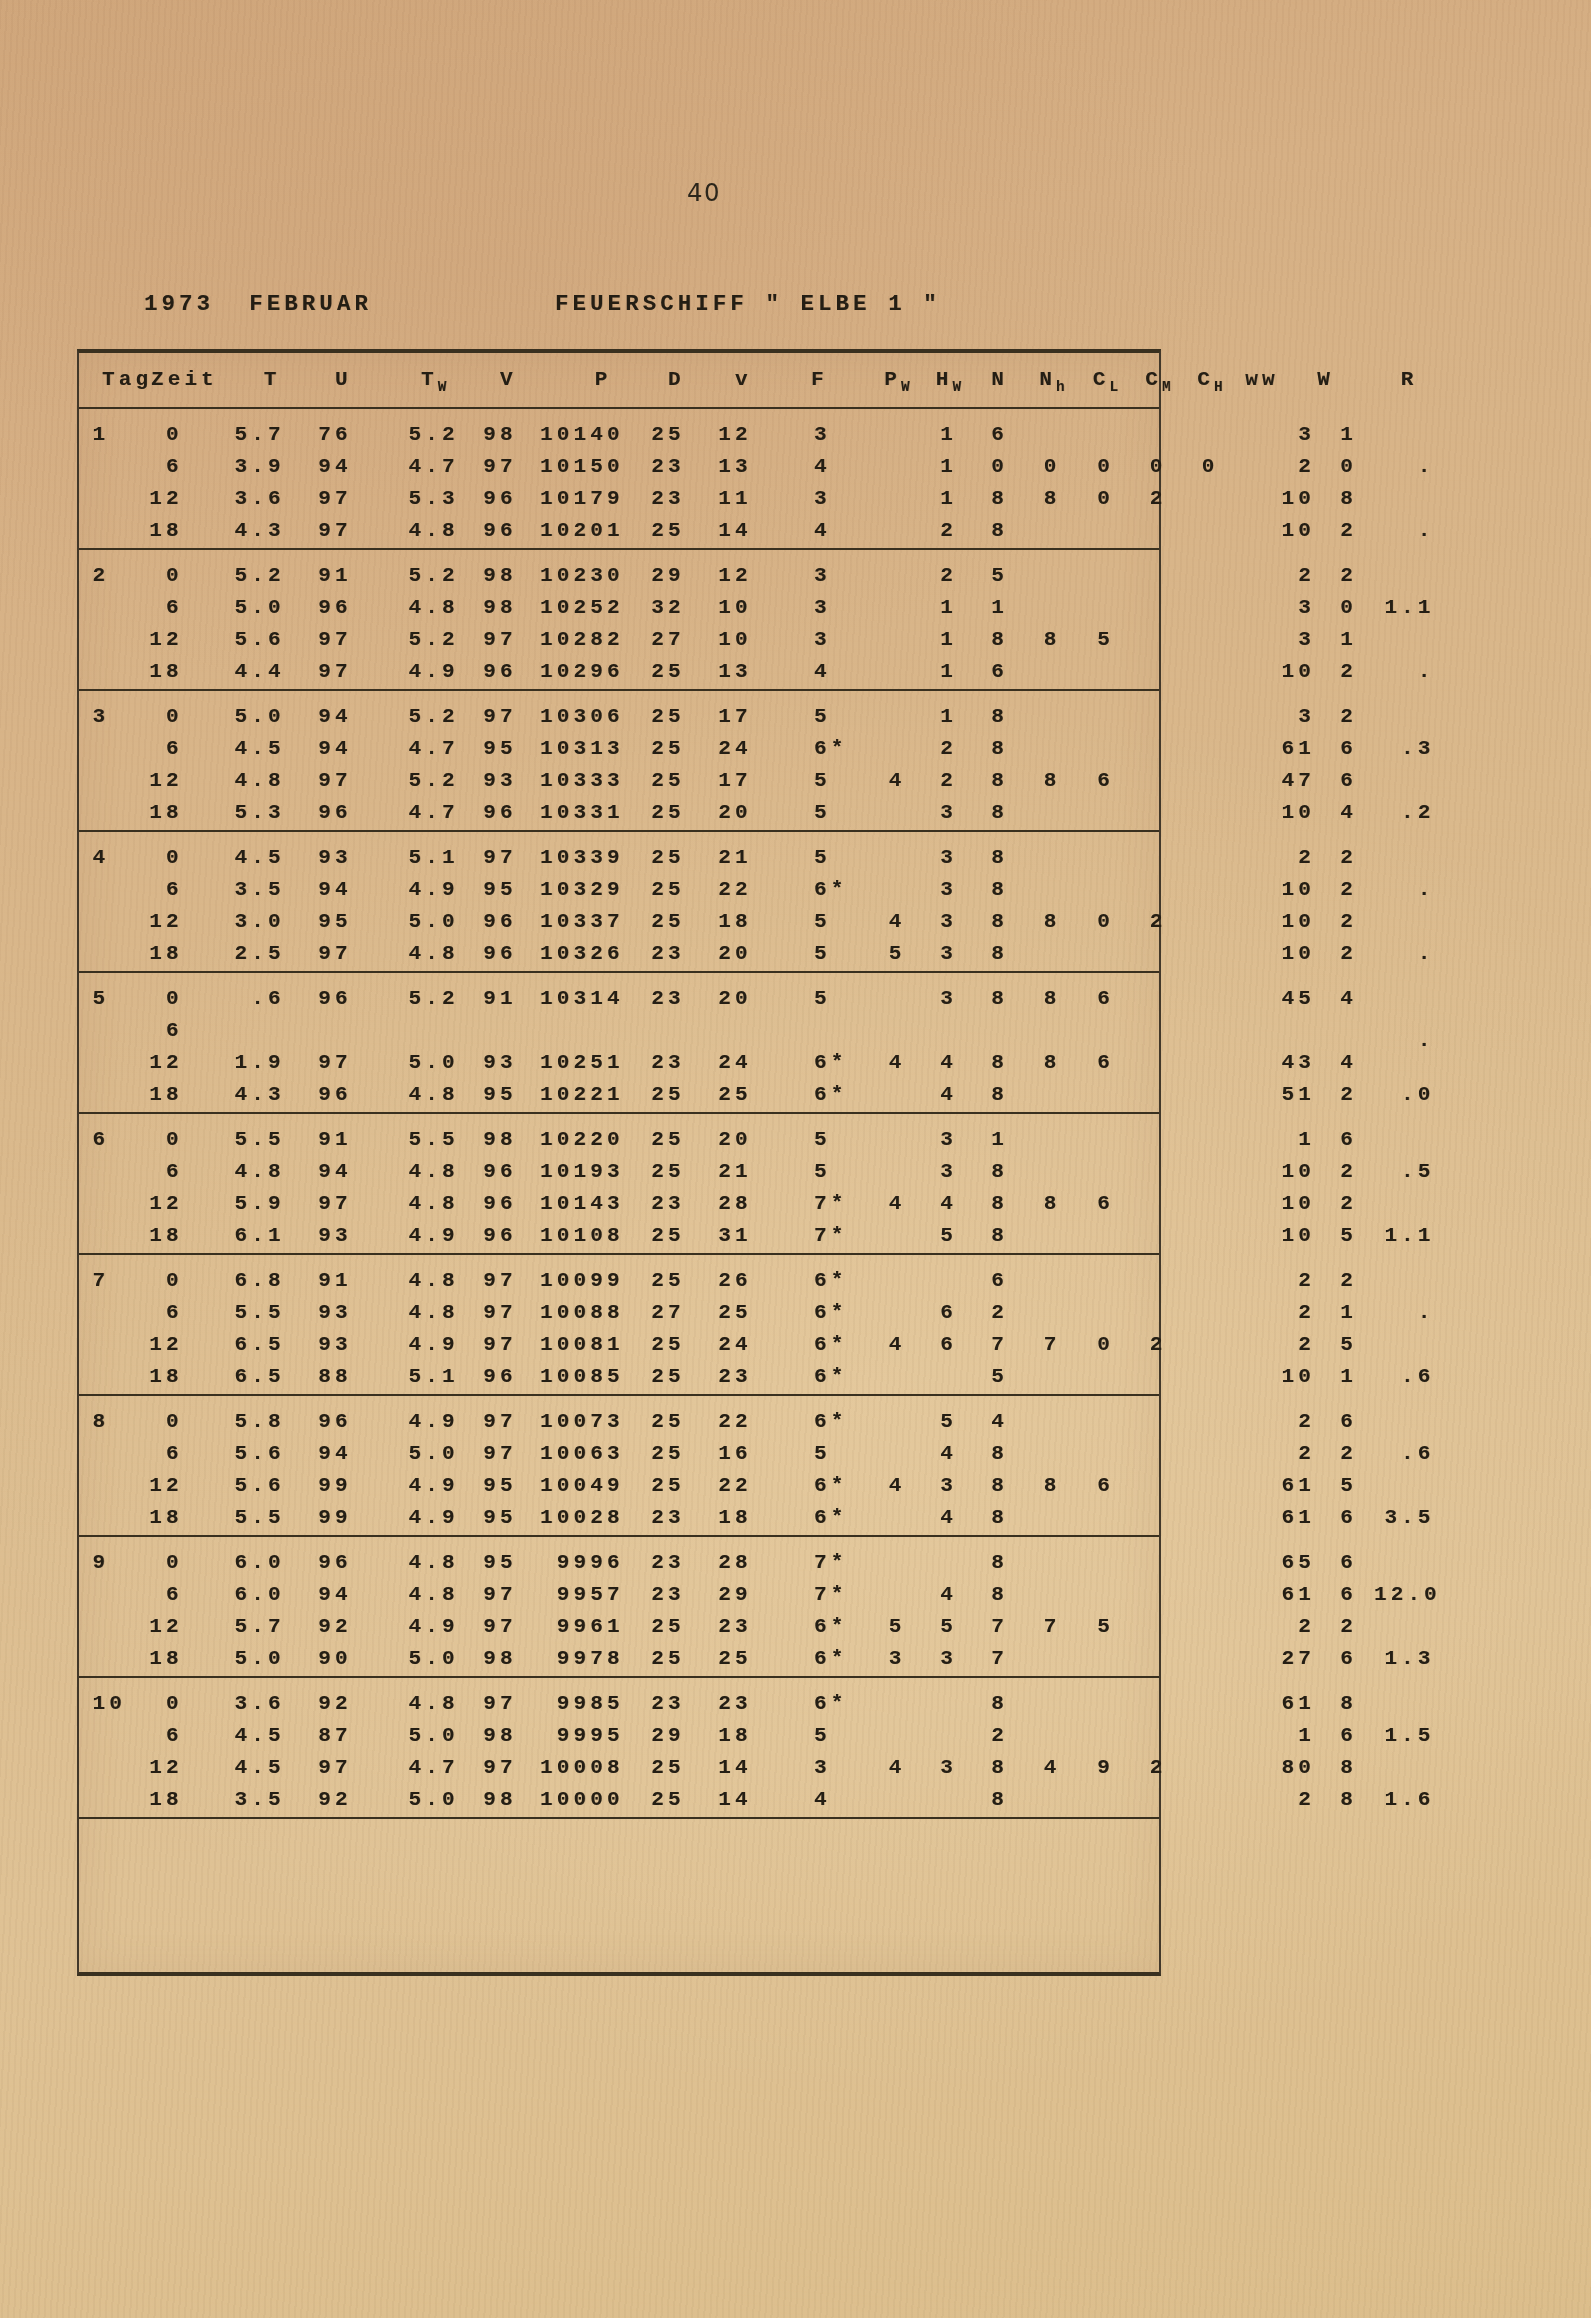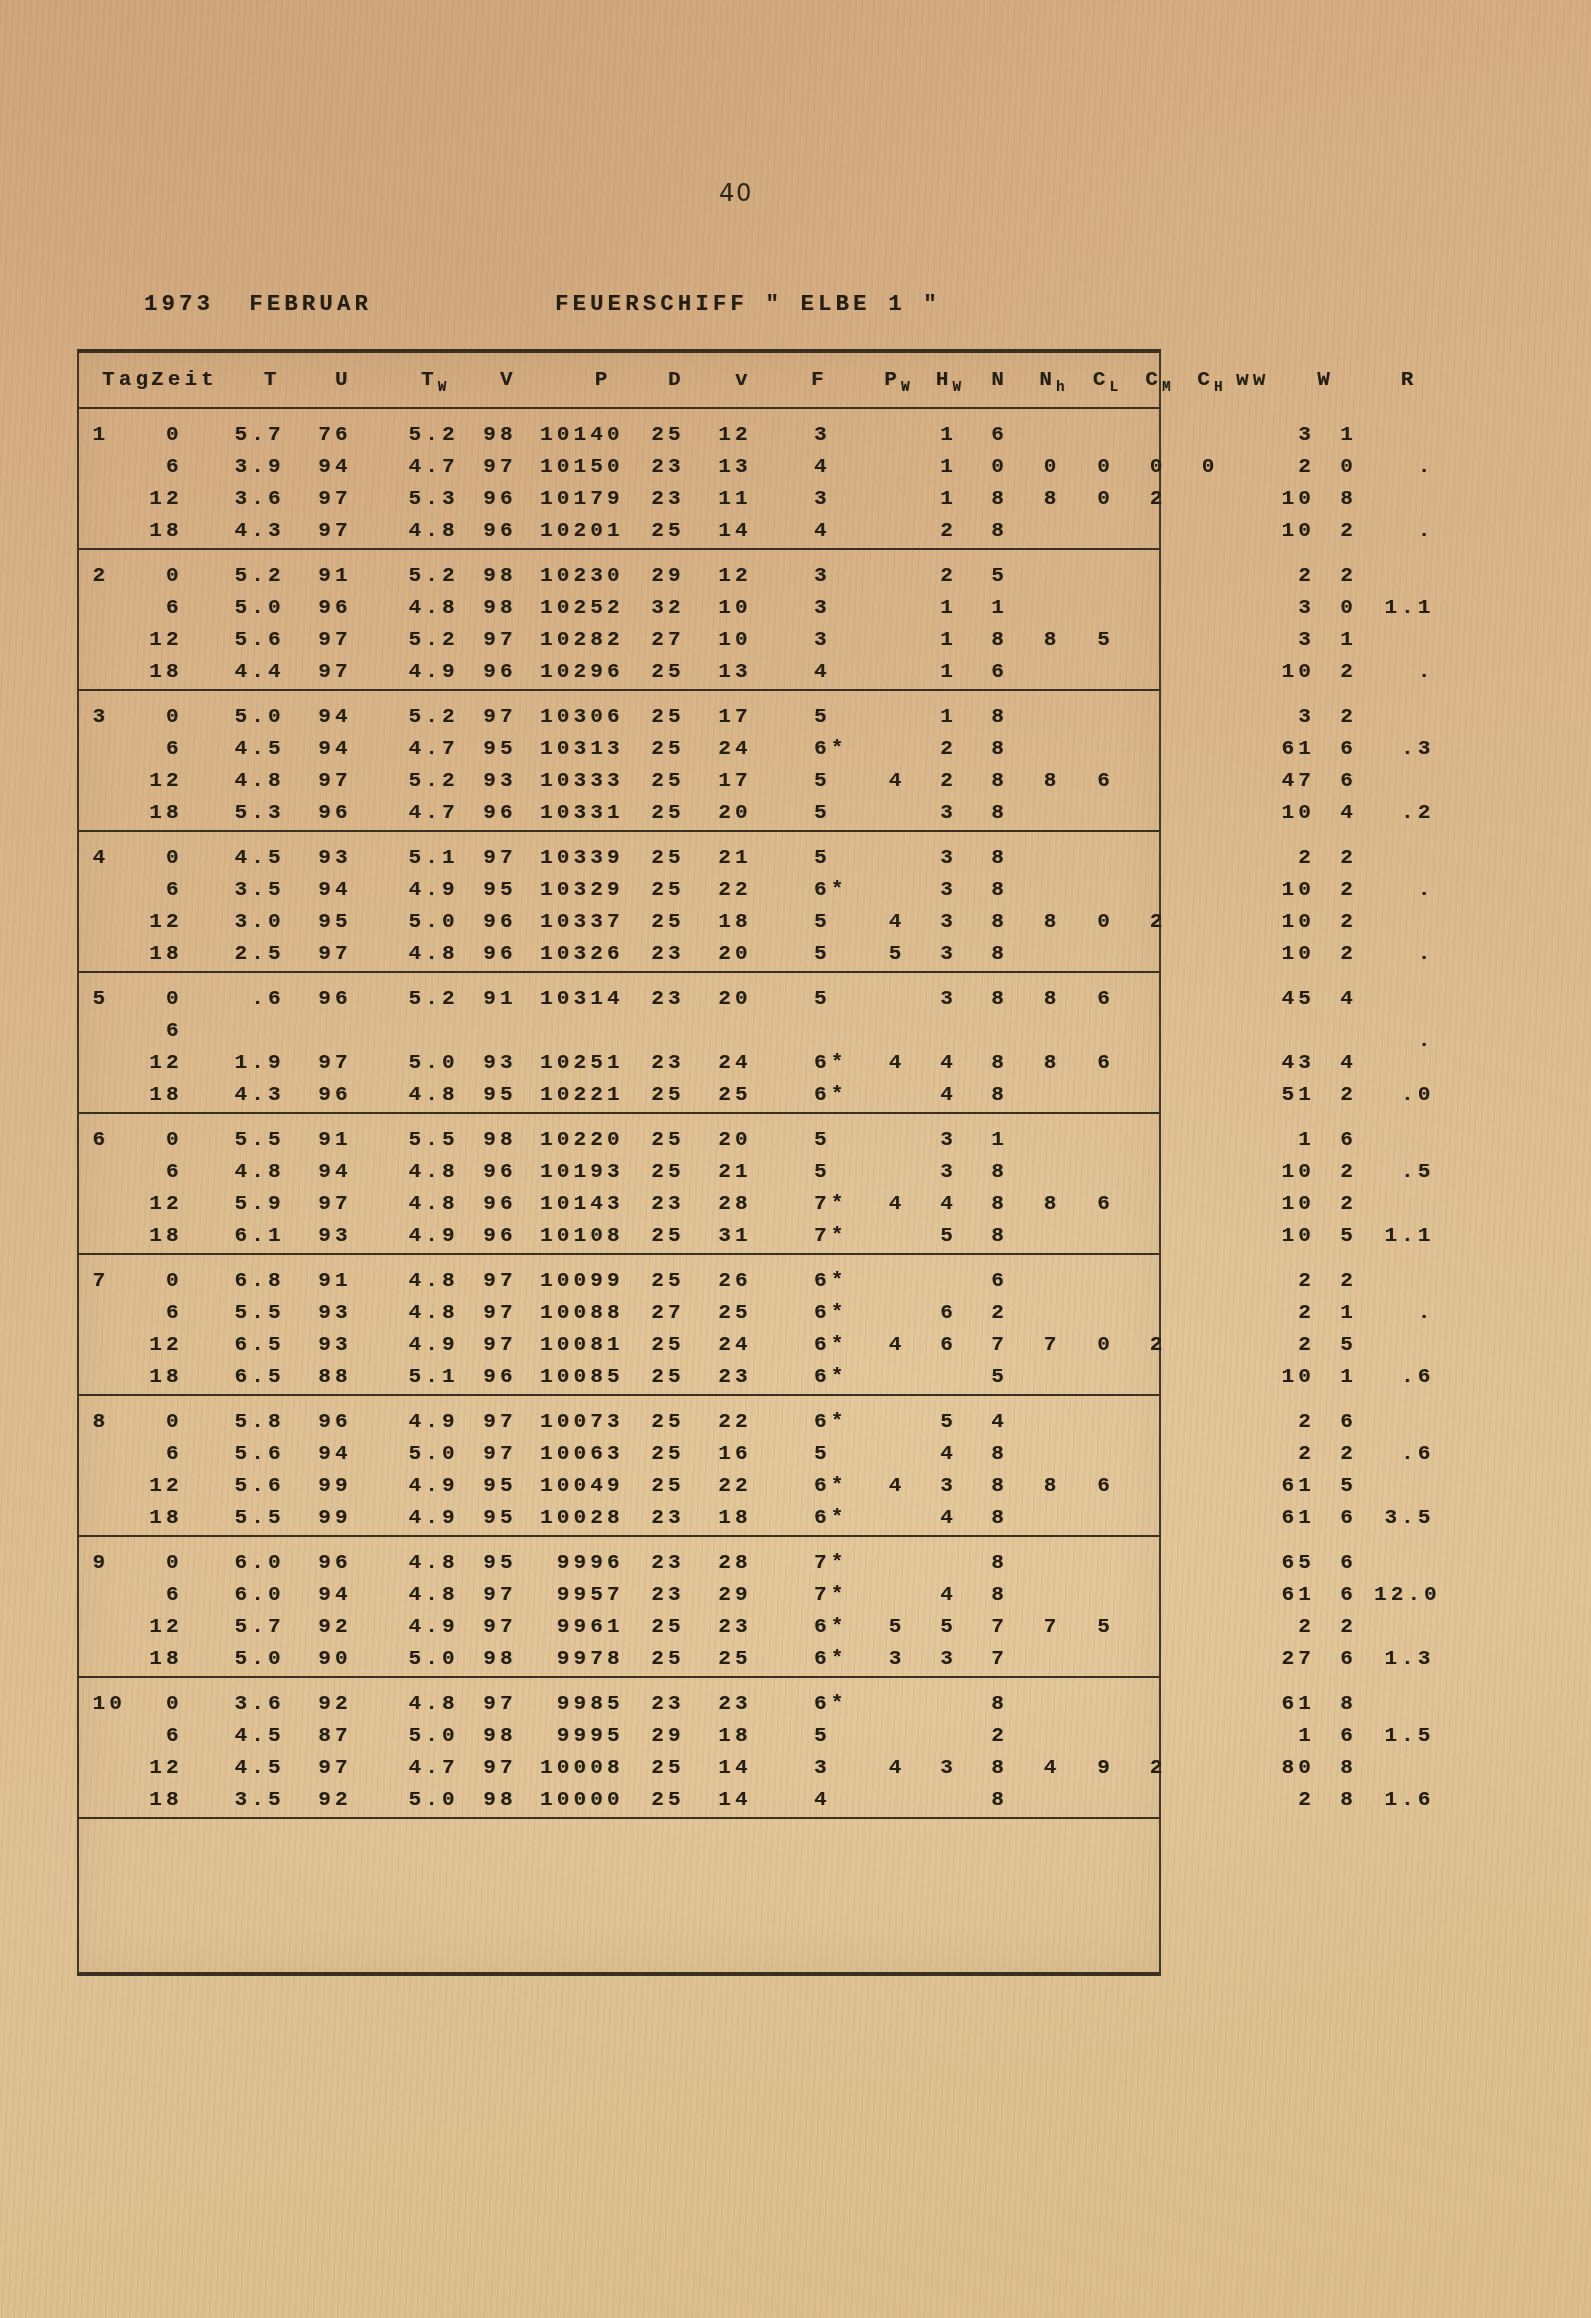--- a/index.html
+++ b/index.html
@@ -21,21 +21,21 @@
     color:var(--ink);
   }
   .grain{
     position:absolute;inset:0;pointer-events:none;
     background:
       repeating-linear-gradient(93deg, rgba(120,90,60,0.045) 0 2px, rgba(0,0,0,0) 2px 6.1px),
       repeating-linear-gradient(4deg, rgba(255,245,220,0.05) 0 1.4px, rgba(0,0,0,0) 1.4px 7.5px);
     mix-blend-mode:multiply;
   }
   .pagenum{
-    position:absolute;left:719px;top:178px;
+    position:absolute;left:687px;top:178px;
     font-family:"DejaVu Sans","Liberation Sans",sans-serif;
     font-size:24.4px;font-weight:400;letter-spacing:1.4px;color:#2c261b;
   }
   .titlebar{position:absolute;left:4px;top:291px;width:100%;height:27px;}
   .title-left{
     position:absolute;left:140px;top:0;
     font-size:22.4px;font-weight:700;letter-spacing:4.1px;white-space:pre;
     text-shadow:0.4px 0.4px 0 rgba(36,30,20,0.35);
   }
   .title-right{
@@ -80,21 +80,21 @@
   .row > :nth-child(18){text-align:right;padding-right:8.1px;}
   .row > :nth-child(19){text-align:center;}
   .row > :nth-child(20){text-align:right;padding-right:9.5px;}
   
   .hrow > :nth-child(1){padding-left:23px;}
   .hrow > :nth-child(2){text-align:right;padding-left:31px;}
   .hrow > :nth-child(3){padding-right:9.5px;}
   .hrow > :nth-child(5){padding-right:17.6px;}
   .hrow > :nth-child(7){padding-right:17.6px;}
   .hrow > :nth-child(10){padding-left:54px;}
-  .hrow > :nth-child(18){text-align:left;padding-right:35px;}
+  .hrow > :nth-child(18){text-align:center;padding-right:35px;}
   .hrow > :nth-child(19){position:relative;left:-23px;}
   .hrow > :nth-child(20){text-align:center;padding-right:0;}
   .tbody{flex:0 0 auto;}
   .dayblock{
     height:141px;box-sizing:border-box;
     border-bottom:2px solid var(--line);
     padding-top:10.2px;
   }
   .fillblock{flex:1 1 auto;}
   .nudge-down{position:relative;top:10.2px;}

